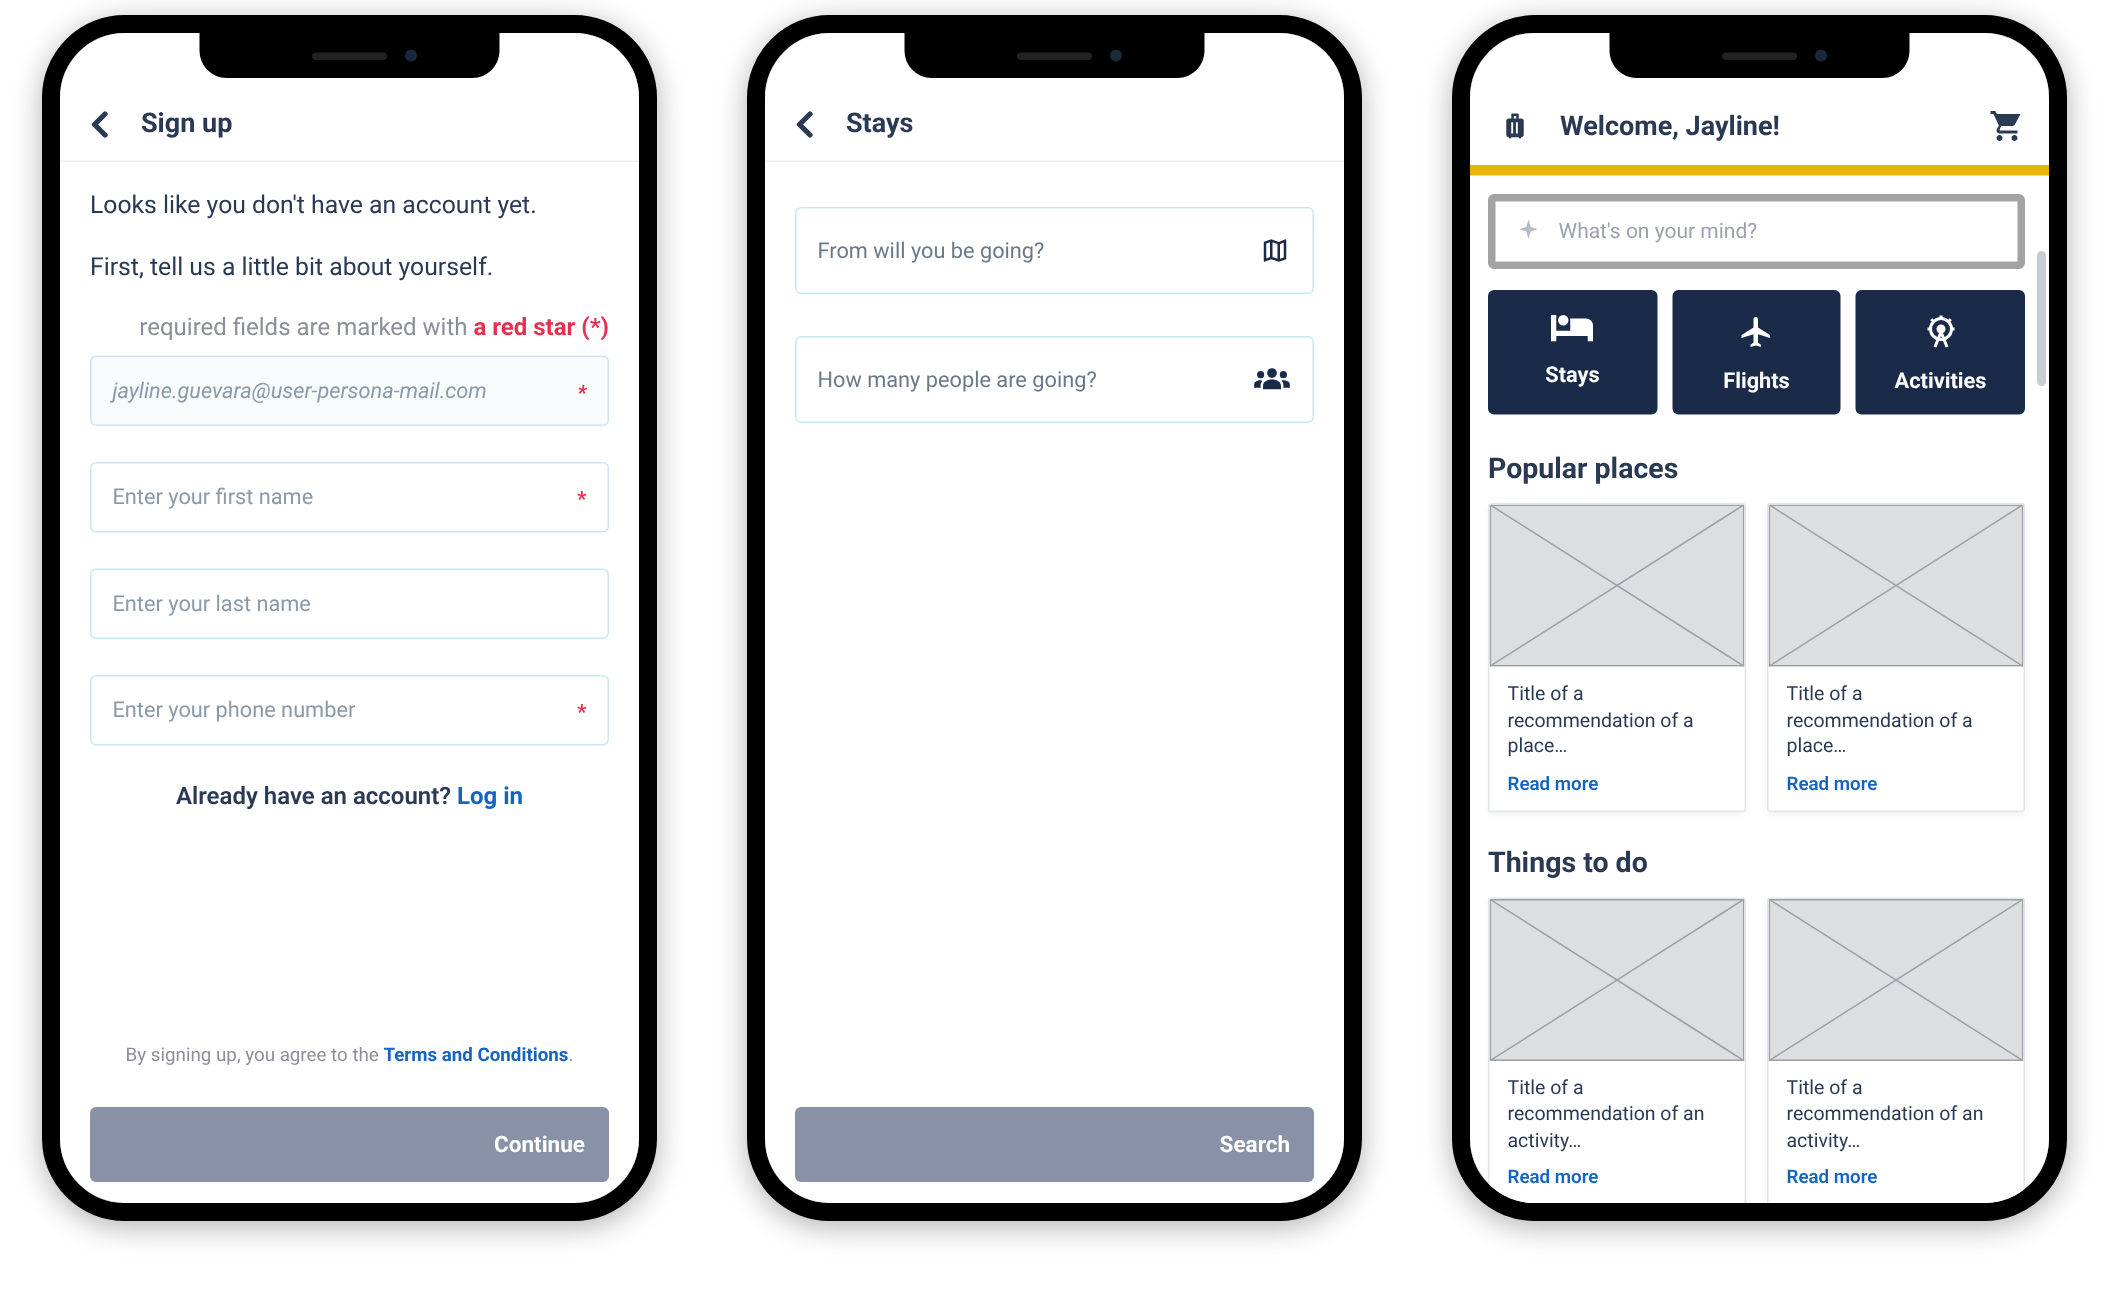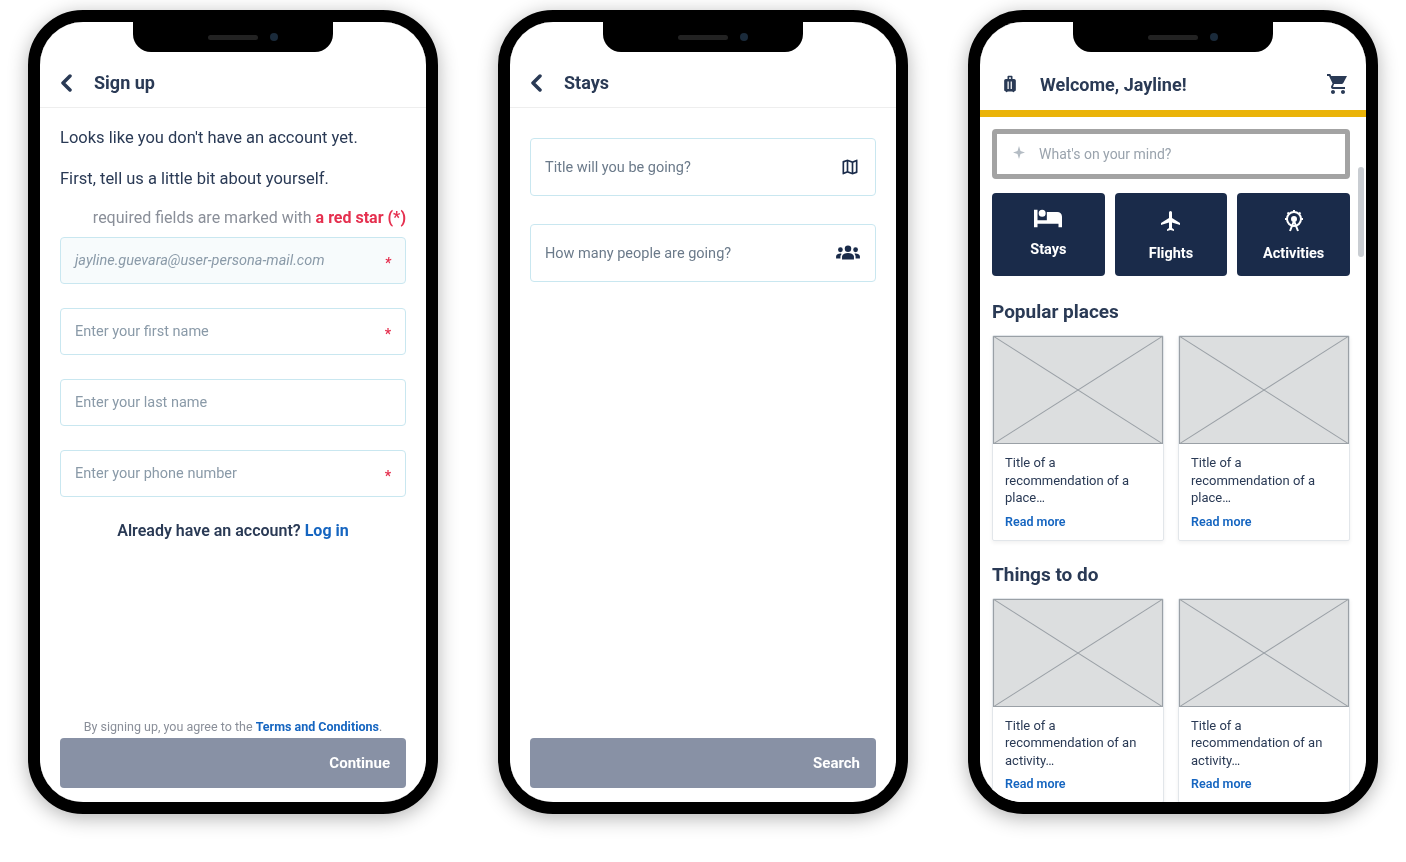--- a/index.html
+++ b/index.html
@@ -122,21 +122,21 @@
     margin-bottom: 24px;
     position: relative;
     background: #fff;
   }
   .field.filled { background: #f7fbfc; color: #8a9aa8; font-style: italic; }
   .field .asterisk { position: absolute; right: 14px; top: 50%; transform: translateY(-40%); color: #e5304f; font-weight: 700; font-size: 14px; }
 
   .login-line { text-align: center; font-size: 16px; color: #2a3a55; font-weight: 600; margin-top: 10px; }
   .login-line .link { color: #1565c0; font-weight: 700; }
 
-  .terms-line { text-align: center; font-size: 12.5px; color: #8a8f99; position: absolute; bottom: 68px; left: 20px; right: 20px; }
+  .terms-line { text-align: center; font-size: 12.5px; color: #8a8f99; position: absolute; bottom: 91px; left: 20px; right: 20px; }
   .terms-line .link2 { color: #1565c0; font-weight: 700; }
 
   .cta-button {
     position: absolute;
     bottom: 14px;
     left: 20px;
     right: 20px;
     background: #8891a5;
     color: #fff;
     border-radius: 4px;
@@ -285,21 +285,21 @@
     <div class="header">
       <span class="header-icon">
         <svg width="14" height="18" viewBox="0 0 14 18">
             <path d="M10 2 L3 9 L10 16" stroke="#2a3a55" stroke-width="3.5" fill="none" stroke-linecap="round" stroke-linejoin="round"></path>
           </svg>
       </span>
       <span class="header-title">Stays</span>
     </div>
     <div class="content">
       <div class="search-field">
-        <span>Title will you be going?</span>
+        <span>From will you be going?</span>
         <span class="icon">
           <svg width="22" height="20" viewBox="0 0 24 24" fill="#1a2b4a">
               <path d="M20.5 3l-.16.03L15 5.1 9 3 3.36 4.9c-.21.07-.36.25-.36.48V20.5c0 .28.22.5.5.5l.16-.03L9 18.9l6 2.1 5.64-1.9c.21-.7.36-.25.36-.48V3.5c0-.28-.22-.5-.5-.5zM10 5.47l4 1.4v11.66l-4-1.4V5.47zm-5 .99l3-1.01v11.7l-3 1.16V6.46zm14 11.08l-3 1.01V6.86l3-1.16v11.84z"></path>
             </svg>
         </span>
       </div>
       <div class="search-field">
         <span>How many people are going?</span>
         <span class="icon">
           <svg width="26" height="20" viewBox="0 0 24 16" fill="#1a2b4a">

